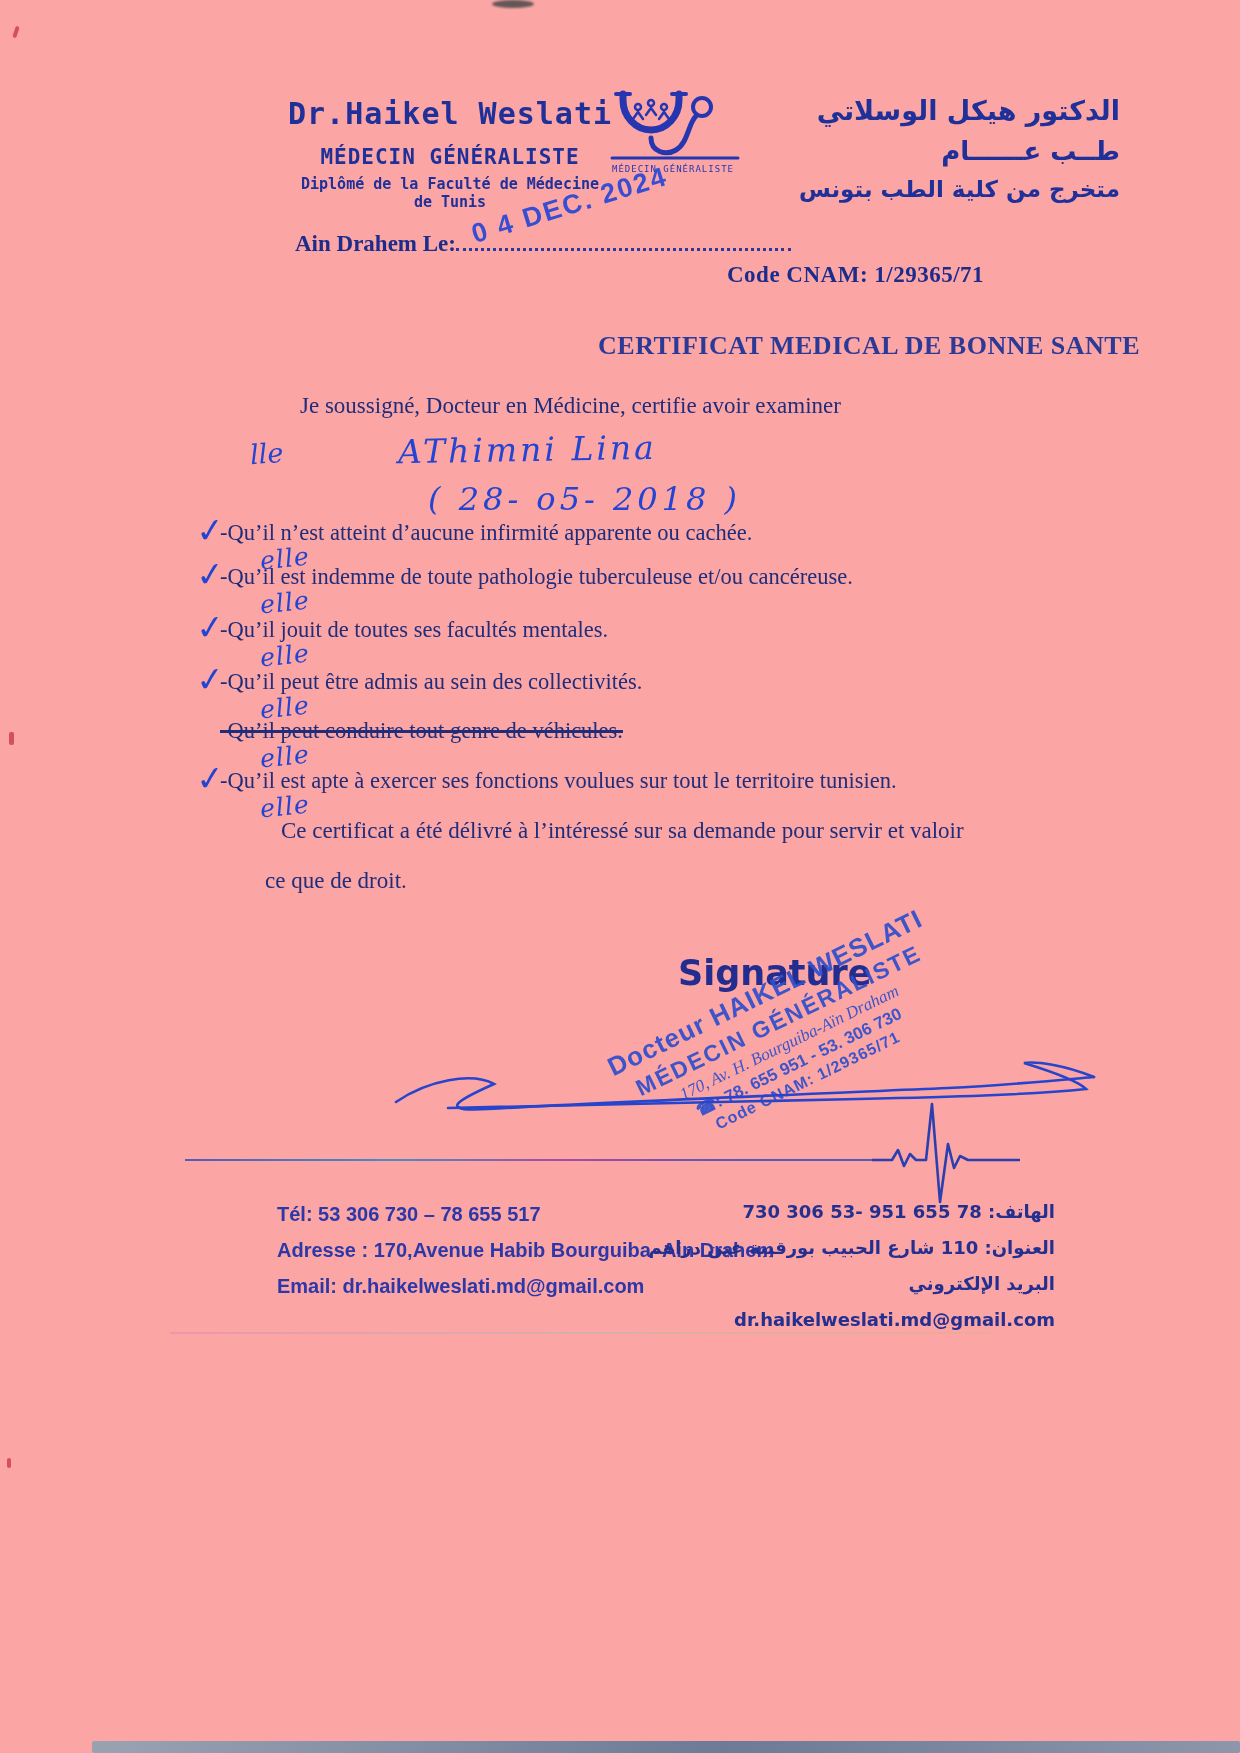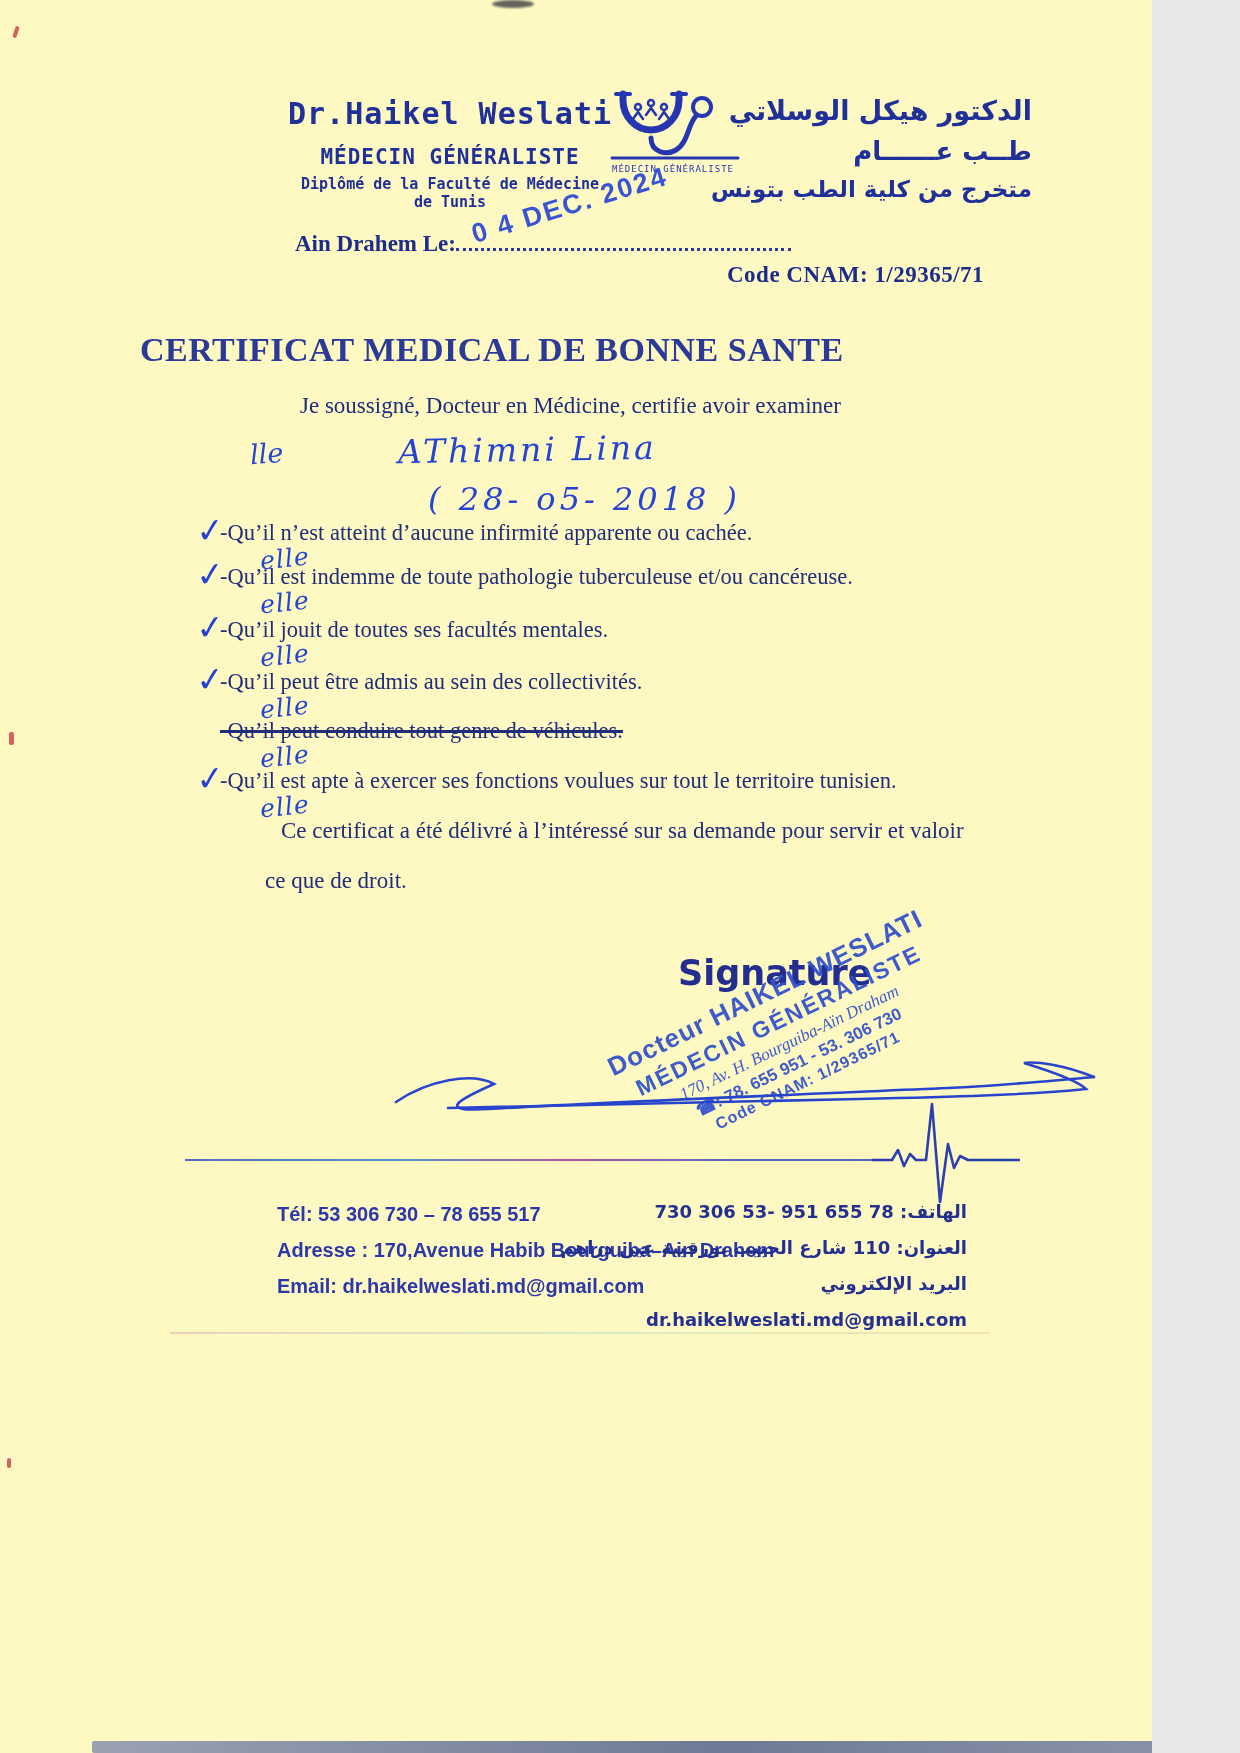--- a/index.html
+++ b/index.html
@@ -1,16 +1,16 @@
 <!DOCTYPE html>
 <html><head>
 <meta charset="utf-8">
 <style>
   html,body{margin:0;padding:0;background:#e8e8e6;}
-  .page{position:relative;width:1152px;height:1753px;background:#fef9c3;overflow:hidden;
+  .page{position:relative;width:1240px;height:1753px;background:#fca5a5;overflow:hidden;
         font-family:"Liberation Serif", serif;color:#1f2d7b;}
   .abs{position:absolute;}
 
   
   .hdr-left{left:250px;top:96px;width:400px;text-align:center;color:#203099;
             font-family:"DejaVu Sans Mono", monospace;font-weight:bold;}
   .hdr-name{font-size:30px;letter-spacing:1px;}
   .hdr-spec{font-size:21px;margin-top:14px;letter-spacing:1px;}
   .hdr-dip{font-size:15px;margin-top:6px;}
   .hdr-dip2{font-size:15px;}
@@ -21,21 +21,21 @@
   .logo{left:598px;top:86px;width:156px;height:92px;}
 
   
   .dateline{left:295px;top:230px;font-size:23px;font-weight:bold;color:#1c2c8a;white-space:nowrap;}
   .leader{display:inline-block;border-bottom:3px dotted #2a3a9a;vertical-align:baseline;height:18px;}
   .datestamp{left:468px;top:190px;font-family:"Liberation Sans", sans-serif;font-weight:bold;
              font-size:27px;letter-spacing:2px;color:#2847d6;transform:rotate(-17deg);opacity:.92;}
   .cnam{left:727px;top:262px;font-size:23px;font-weight:bold;color:#1c2c8a;letter-spacing:.5px;}
 
   
-  .title{left:140px;top:331px;width:1000px;text-align:left;font-size:34px;font-weight:bold;
+  .title{left:140px;top:331px;width:1000px;text-align:right;font-size:26px;font-weight:bold;
          letter-spacing:.5px;color:#2a3a96;}
   .intro{left:300px;top:393px;font-size:23px;}
   .namerow{left:223px;top:452px;font-size:23px;white-space:nowrap;}
   .hw{font-family:"DejaVu Serif", serif;font-style:italic;color:#2444d2;}
   .hw-lle{left:250px;top:438px;font-size:27px;transform:rotate(-4deg);}
   .hw-name{left:398px;top:430px;font-size:33px;letter-spacing:3px;transform:rotate(-1deg);}
   .hw-dob{left:428px;top:480px;font-size:32px;letter-spacing:4px;}
   .item{font-size:22.5px;white-space:nowrap;}
   .item .check{position:absolute;left:-24px;top:-10px;font-size:34px;font-weight:bold;
                color:#2444d2;transform:rotate(-6deg);font-family:"DejaVu Sans", sans-serif;}

